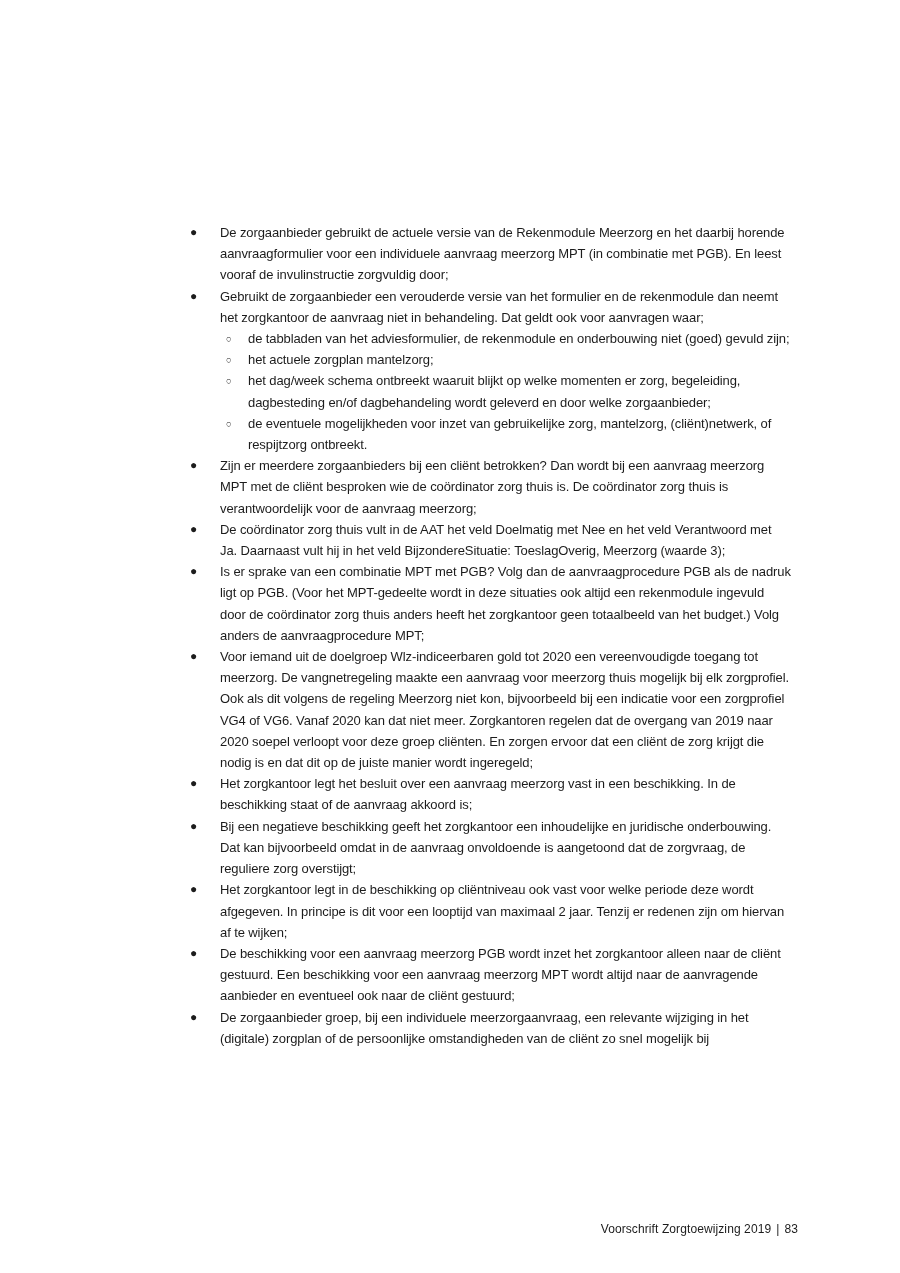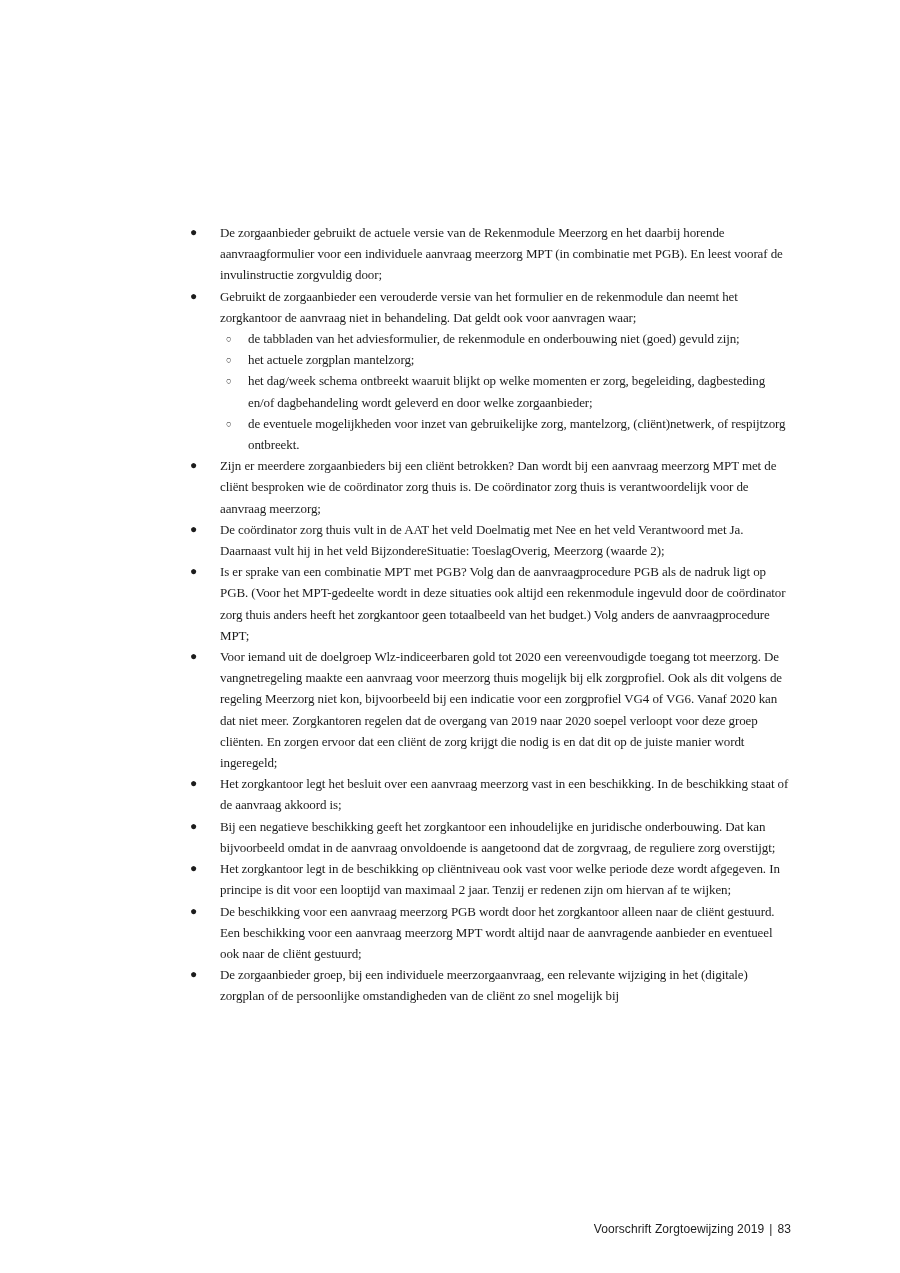--- a/index.html
+++ b/index.html
@@ -40,26 +40,25 @@
   }
   .item.lvl2 {
     margin-left: 36px;
   }
   .item.lvl2 .marker {
     width: 22px;
     font-size: 9.5px;
   }
   .item .text {
     flex: 1 1 auto;
-    font-family: Liberation Serif, serif;
   }
   .footer {
     position: absolute;
     top: 1221px;
-    right: 109px;
+    right: 102px;
     font-size: 12px;
     line-height: 17px;
     letter-spacing: 0.1px;
     color: #1c1c1c;
     white-space: nowrap;
     margin-left: 48px;
   }
   .footer .sep {
     margin: 0 5px;
   }
@@ -92,21 +91,21 @@
       <div class="item lvl2">
         <span class="marker">○</span>
         <span class="text">de eventuele mogelijkheden voor inzet van gebruikelijke zorg, mantelzorg, (cliënt)netwerk, of respijtzorg ontbreekt.</span>
       </div>
       <div class="item lvl1">
         <span class="marker">●</span>
         <span class="text">Zijn er meerdere zorgaanbieders bij een cliënt betrokken? Dan wordt bij een aanvraag meerzorg MPT met de cliënt besproken wie de coördinator zorg thuis is. De coördinator zorg thuis is verantwoordelijk voor de aanvraag meerzorg;</span>
       </div>
       <div class="item lvl1">
         <span class="marker">●</span>
-        <span class="text">De coördinator zorg thuis vult in de AAT het veld Doelmatig met Nee en het veld Verantwoord met Ja. Daarnaast vult hij in het veld BijzondereSituatie: ToeslagOverig, Meerzorg (waarde 2);</span>
+        <span class="text">De coördinator zorg thuis vult in de AAT het veld Doelmatig met Nee en het veld Verantwoord met Ja. Daarnaast vult hij in het veld BijzondereSituatie: ToeslagOverig, Meerzorg (waarde 3);</span>
       </div>
       <div class="item lvl1">
         <span class="marker">●</span>
         <span class="text">Is er sprake van een combinatie MPT met PGB? Volg dan de aanvraagprocedure PGB als de nadruk ligt op PGB. (Voor het MPT-gedeelte wordt in deze situaties ook altijd een rekenmodule ingevuld door de coördinator zorg thuis anders heeft het zorgkantoor geen totaalbeeld van het budget.) Volg anders de aanvraagprocedure MPT;</span>
       </div>
       <div class="item lvl1">
         <span class="marker">●</span>
         <span class="text">Voor iemand uit de doelgroep Wlz-indiceerbaren gold tot 2020 een vereenvoudigde toegang tot meerzorg. De vangnetregeling maakte een aanvraag voor meerzorg thuis mogelijk bij elk zorgprofiel. Ook als dit volgens de regeling Meerzorg niet kon, bijvoorbeeld bij een indicatie voor een zorgprofiel VG4 of VG6. Vanaf 2020 kan dat niet meer. Zorgkantoren regelen dat de overgang van 2019 naar 2020 soepel verloopt voor deze groep cliënten. En zorgen ervoor dat een cliënt de zorg krijgt die nodig is en dat dit op de juiste manier wordt ingeregeld;</span>
       </div>
       <div class="item lvl1">
@@ -116,21 +115,21 @@
       <div class="item lvl1">
         <span class="marker">●</span>
         <span class="text">Bij een negatieve beschikking geeft het zorgkantoor een inhoudelijke en juridische onderbouwing. Dat kan bijvoorbeeld omdat in de aanvraag onvoldoende is aangetoond dat de zorgvraag, de reguliere zorg overstijgt;</span>
       </div>
       <div class="item lvl1">
         <span class="marker">●</span>
         <span class="text">Het zorgkantoor legt in de beschikking op cliëntniveau ook vast voor welke periode deze wordt afgegeven. In principe is dit voor een looptijd van maximaal 2 jaar. Tenzij er redenen zijn om hiervan af te wijken;</span>
       </div>
       <div class="item lvl1">
         <span class="marker">●</span>
-        <span class="text">De beschikking voor een aanvraag meerzorg PGB wordt door het zorgkantoor alleen naar de cliënt gestuurd. Een beschikking voor een aanvraag meerzorg MPT wordt altijd naar de aanvragende aanbieder en eventueel ook naar de cliënt gestuurd;</span>
+        <span class="text">De beschikking voor een aanvraag meerzorg PGB wordt inzet het zorgkantoor alleen naar de cliënt gestuurd. Een beschikking voor een aanvraag meerzorg MPT wordt altijd naar de aanvragende aanbieder en eventueel ook naar de cliënt gestuurd;</span>
       </div>
       <div class="item lvl1">
         <span class="marker">●</span>
         <span class="text">De zorgaanbieder groep, bij een individuele meerzorgaanvraag, een relevante wijziging in het (digitale) zorgplan of de persoonlijke omstandigheden van de cliënt zo snel mogelijk bij</span>
       </div>
     </div>
   <div class="footer">
     <span>Voorschrift Zorgtoewijzing 2019</span><span class="sep">|</span><span>83</span>
   </div>
 </div>

